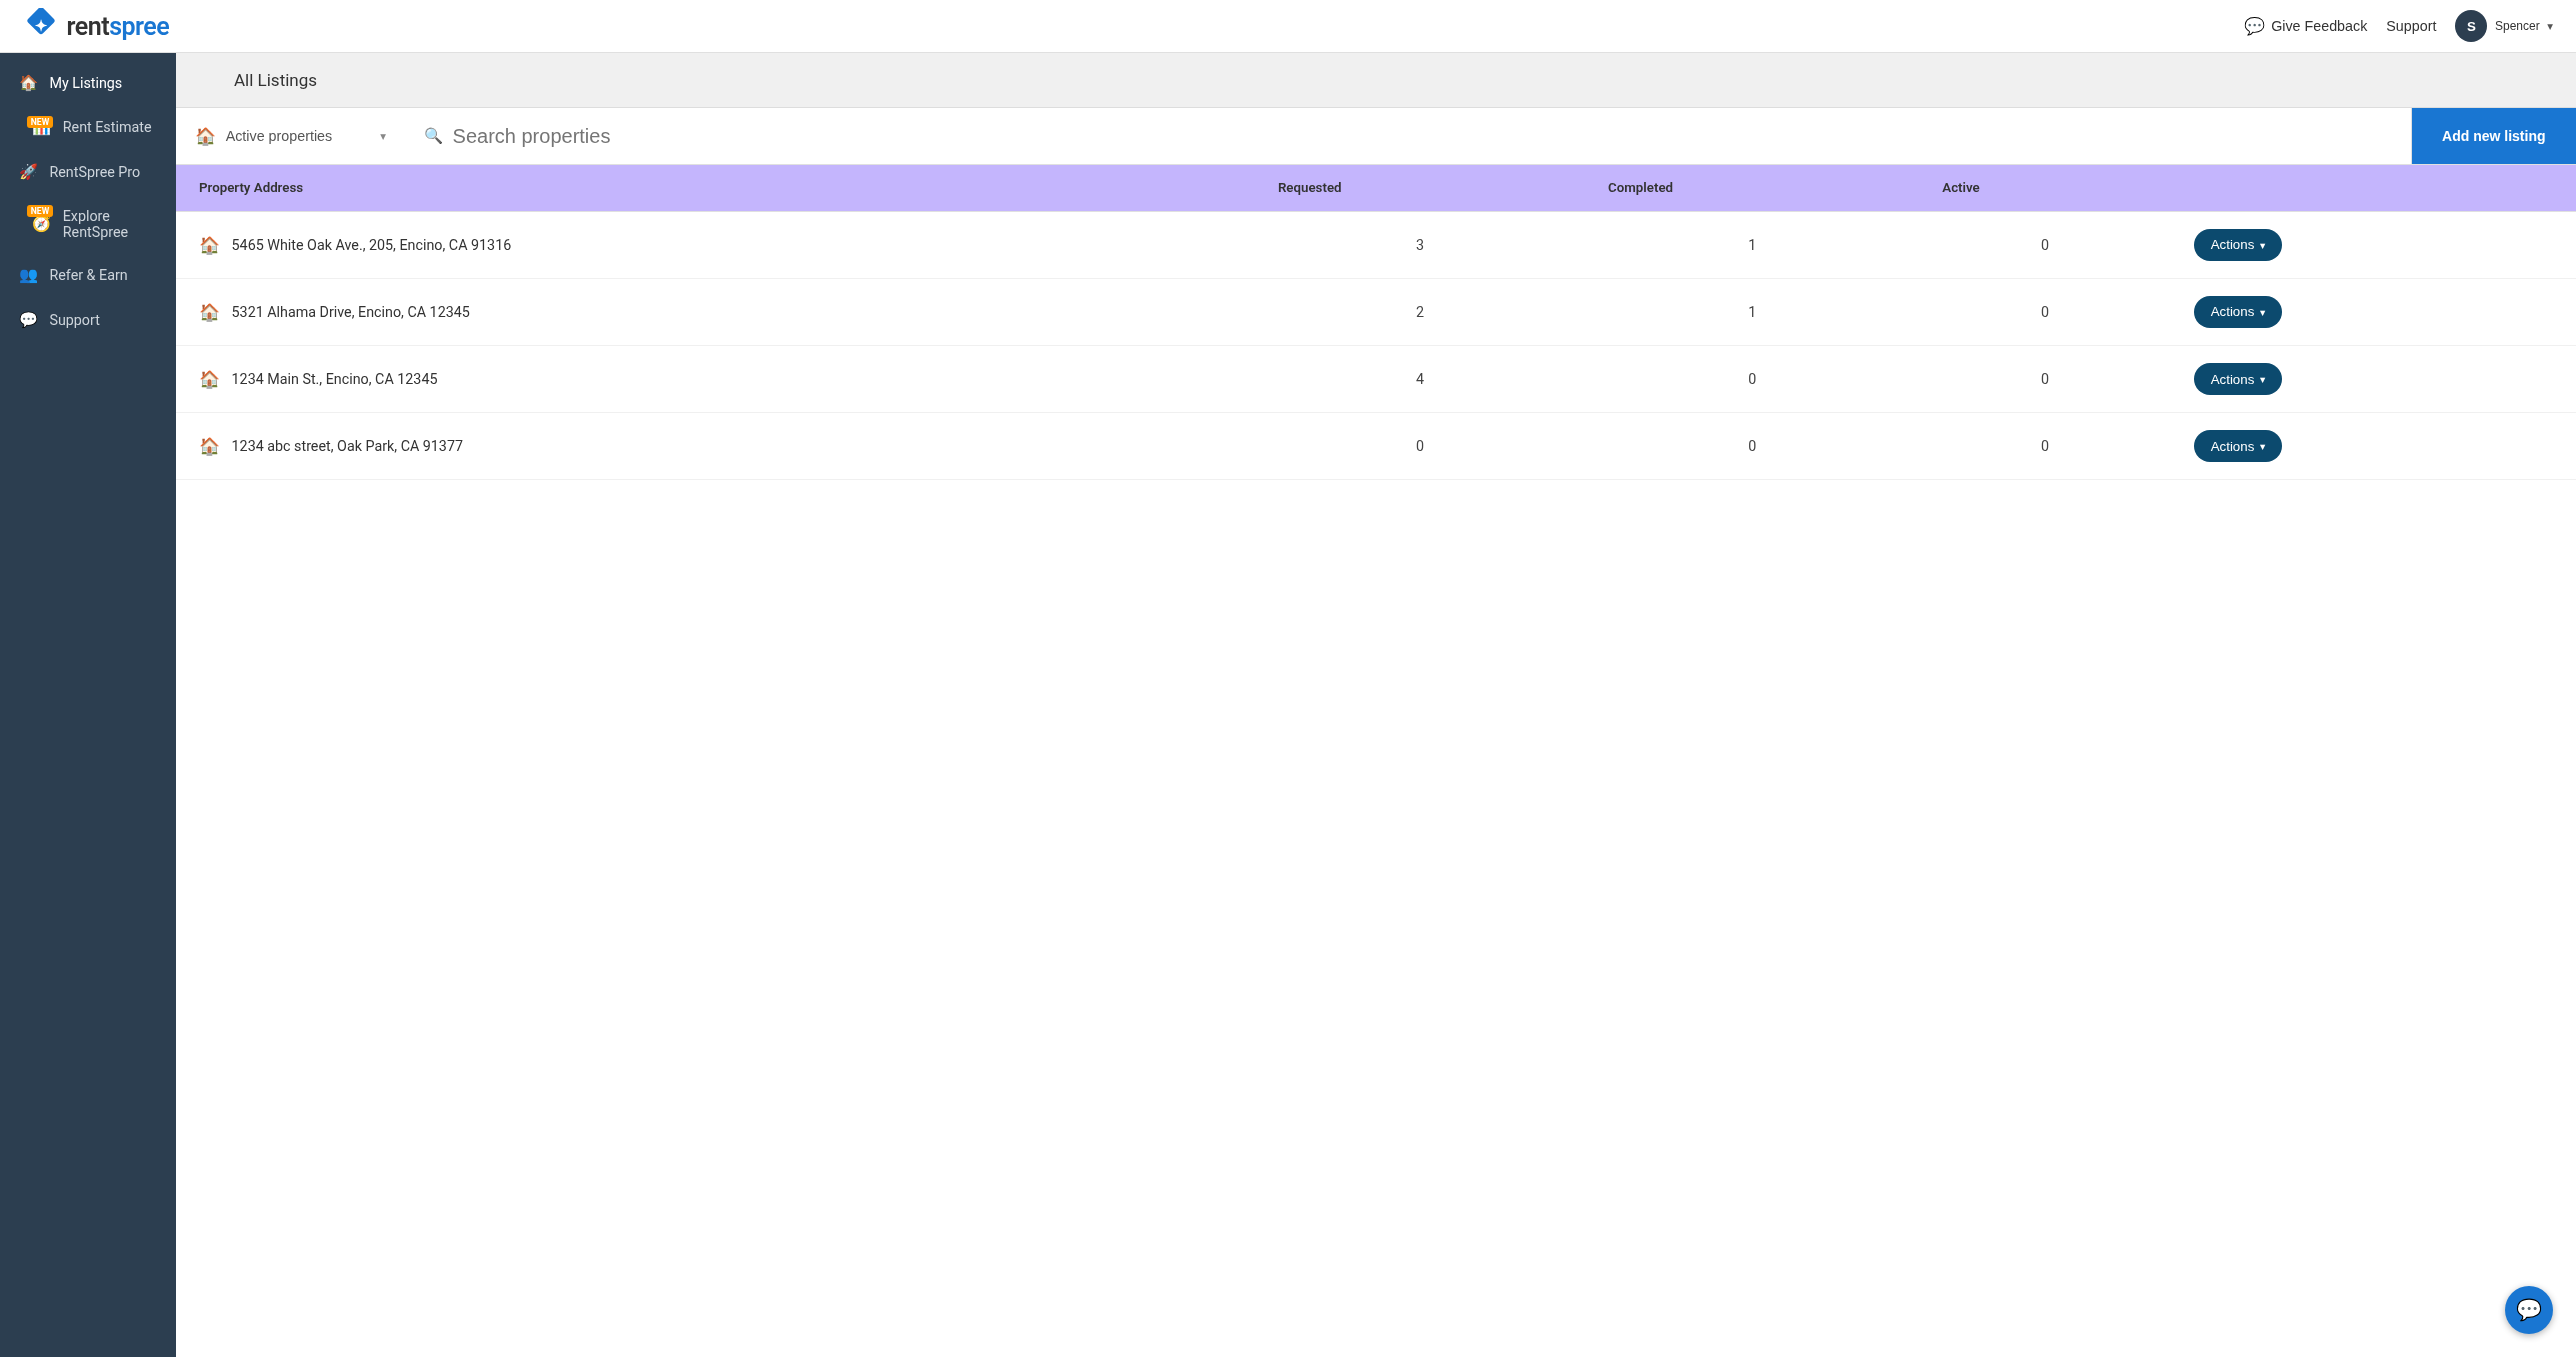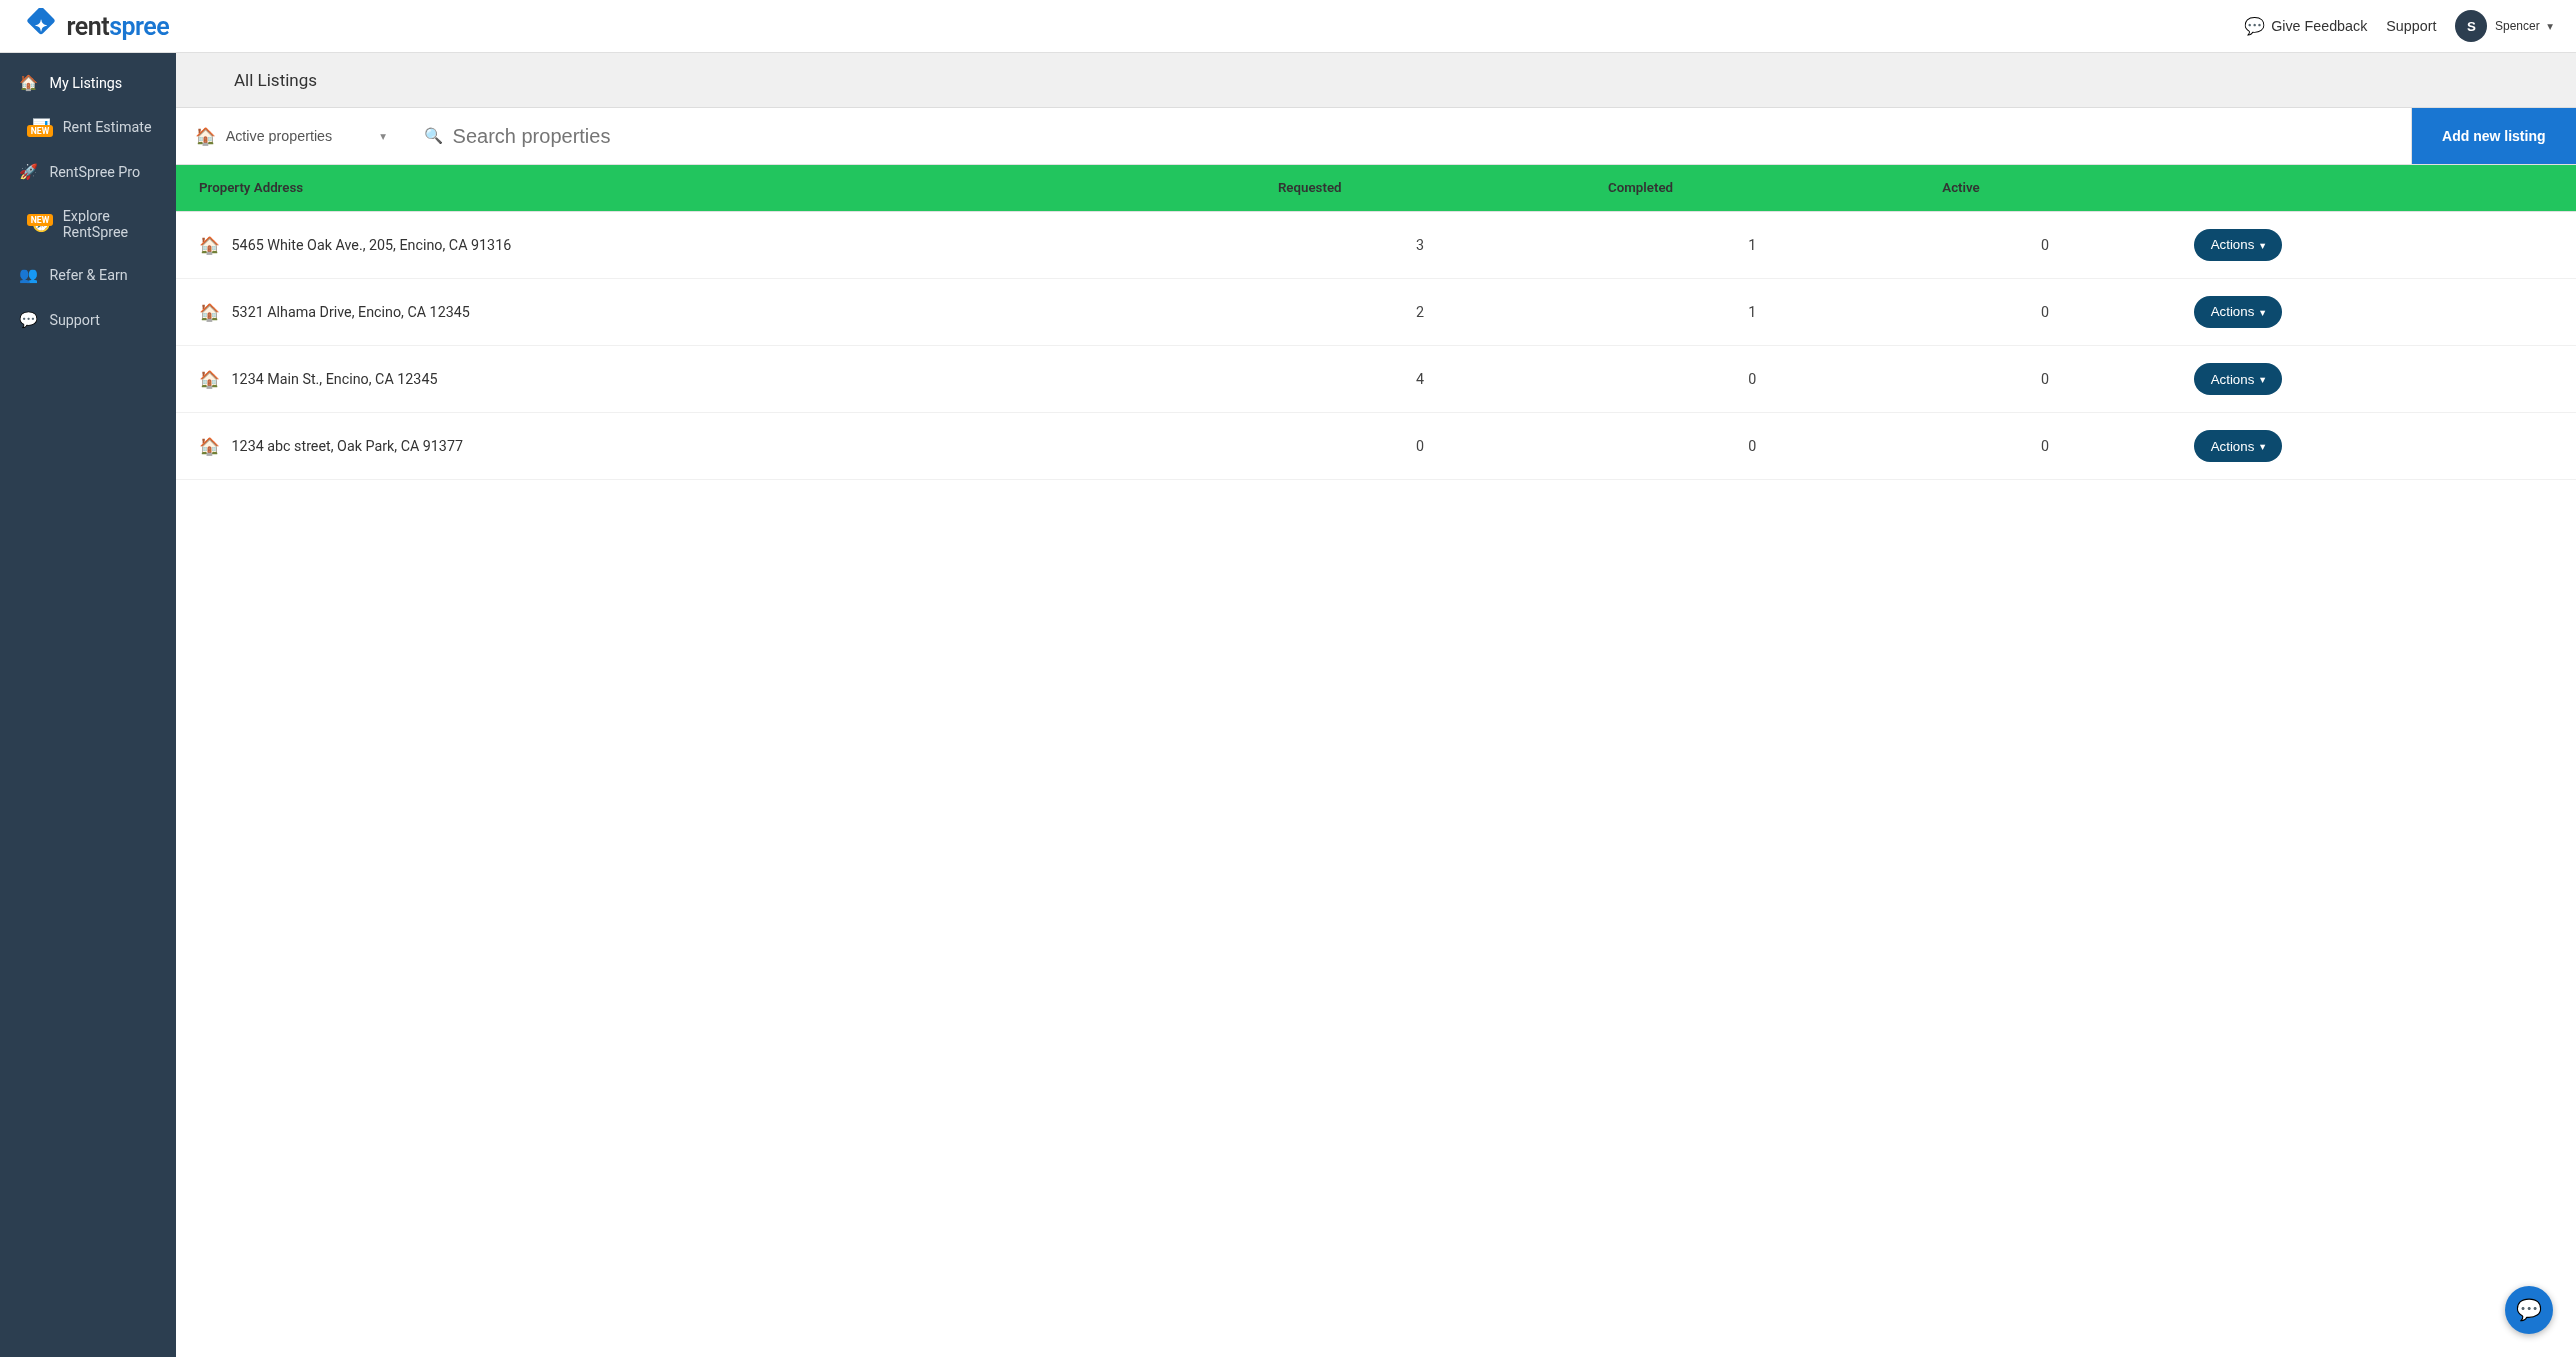--- a/index.html
+++ b/index.html
@@ -43,21 +43,21 @@
       display: flex; flex-direction: column; padding-top: 7.6px;
     }
     .sidebar-item {
       display: flex; align-items: center; gap: 11.4px;
       padding: 13.3px 19px; cursor: pointer; color: #cdd4db;
       font-size: 14.3px; position: relative;
     }
     .sidebar-item.active { color: #fff; }
     .sidebar-icon { font-size: 15.3px; flex-shrink: 0; }
     .new-badge {
-      position: absolute; top: 20px; left: 27px;
+      position: absolute; top: 11px; left: 27px;
       background: #ff9800; color: #fff; font-size: 8.6px;
       font-weight: 700; padding: 1px 3.8px; border-radius: 2.9px;
       text-transform: uppercase;
     }
 
     
     .main-content { flex: 1; display: flex; flex-direction: column; overflow: hidden; }
     .page-header {
       background: #f0f0f0; padding: 17px 23px;
       border-bottom: 1px solid #ddd;
@@ -92,21 +92,21 @@
     .add-listing-btn {
       background: #1976d2; color: #fff; border: none; cursor: pointer;
       padding: 0 30.5px; font-size: 14px; font-weight: 600; white-space: nowrap;
     }
 
     
     .listings-table { width: 100%; border-collapse: collapse; }
     .listings-table th {
       text-align: left; padding: 15.3px 23px;
       font-size: 13.3px; font-weight: 600; color: #333;
-      border-bottom: 1px solid #e0e0e0; background: #22c55e;
+      border-bottom: 1px solid #e0e0e0; background: #c4b5fd;
     }
     .listings-table th.num { }
     .listings-table td {
       padding: 17px 23px; border-bottom: 1px solid #f0f0f0;
       font-size: 14.3px; color: #333;
     }
     .listings-table td.num { text-align: center; color: #444; }
     .property-cell { display: flex; align-items: center; gap: 11.4px; }
     .property-house-icon { color: #4caf50; font-size: 17px; flex-shrink: 0; }
     .actions-btn {

